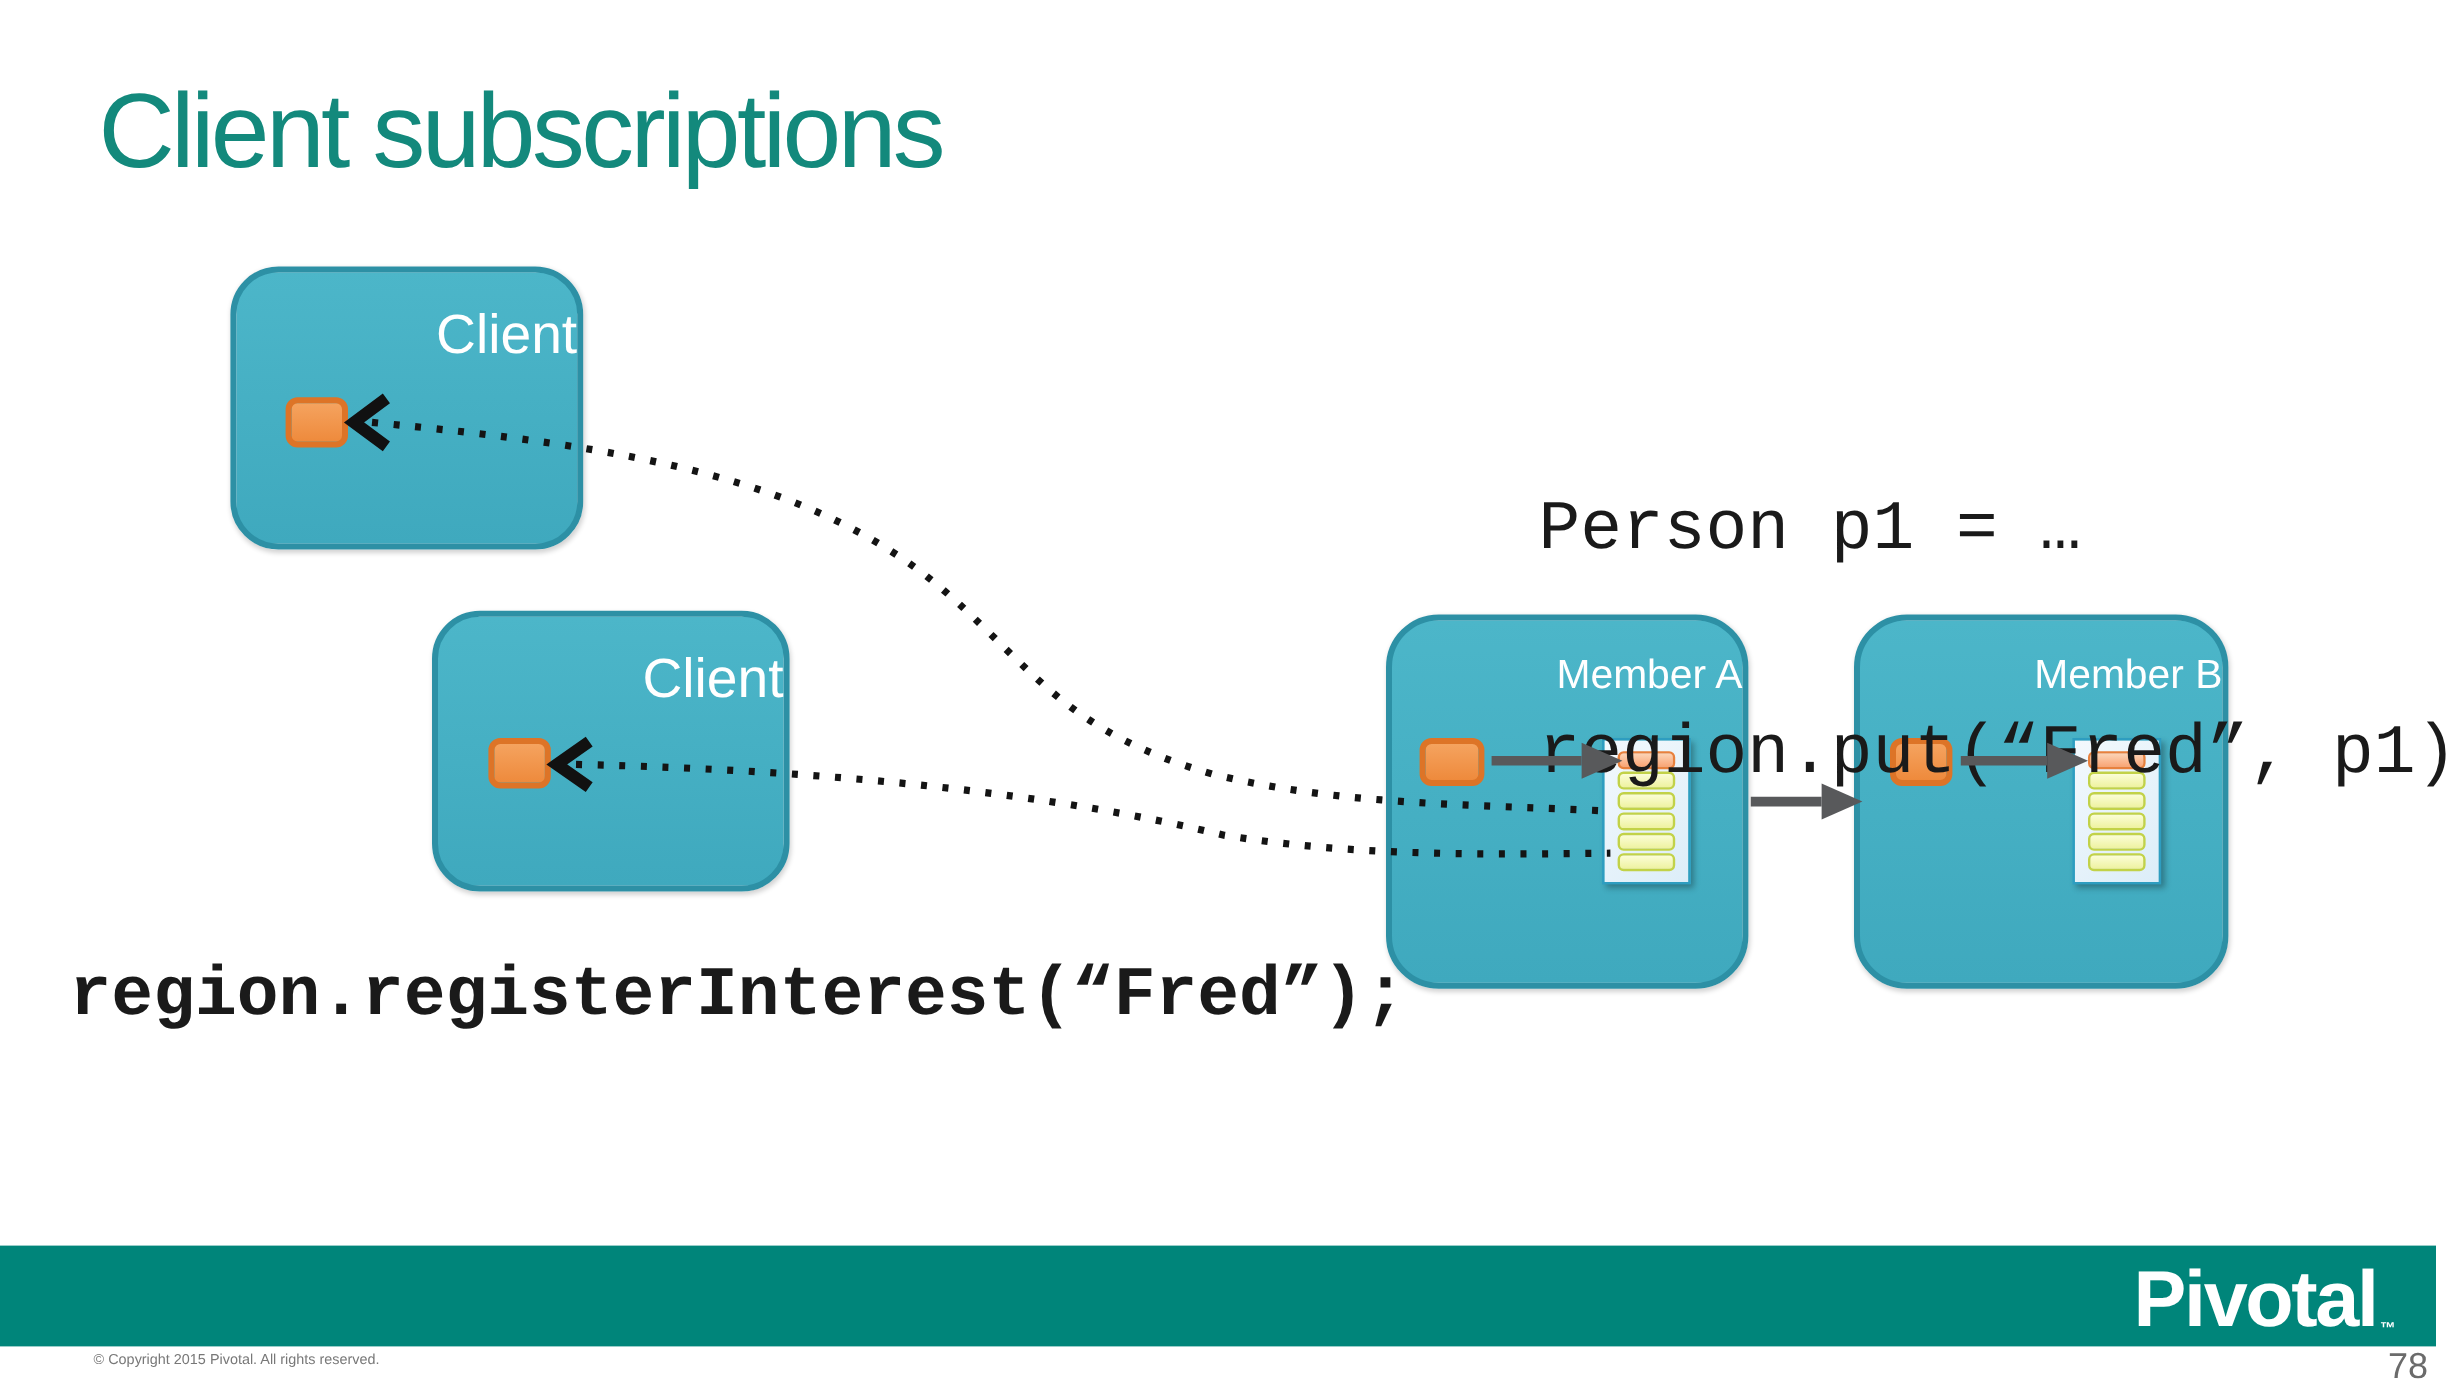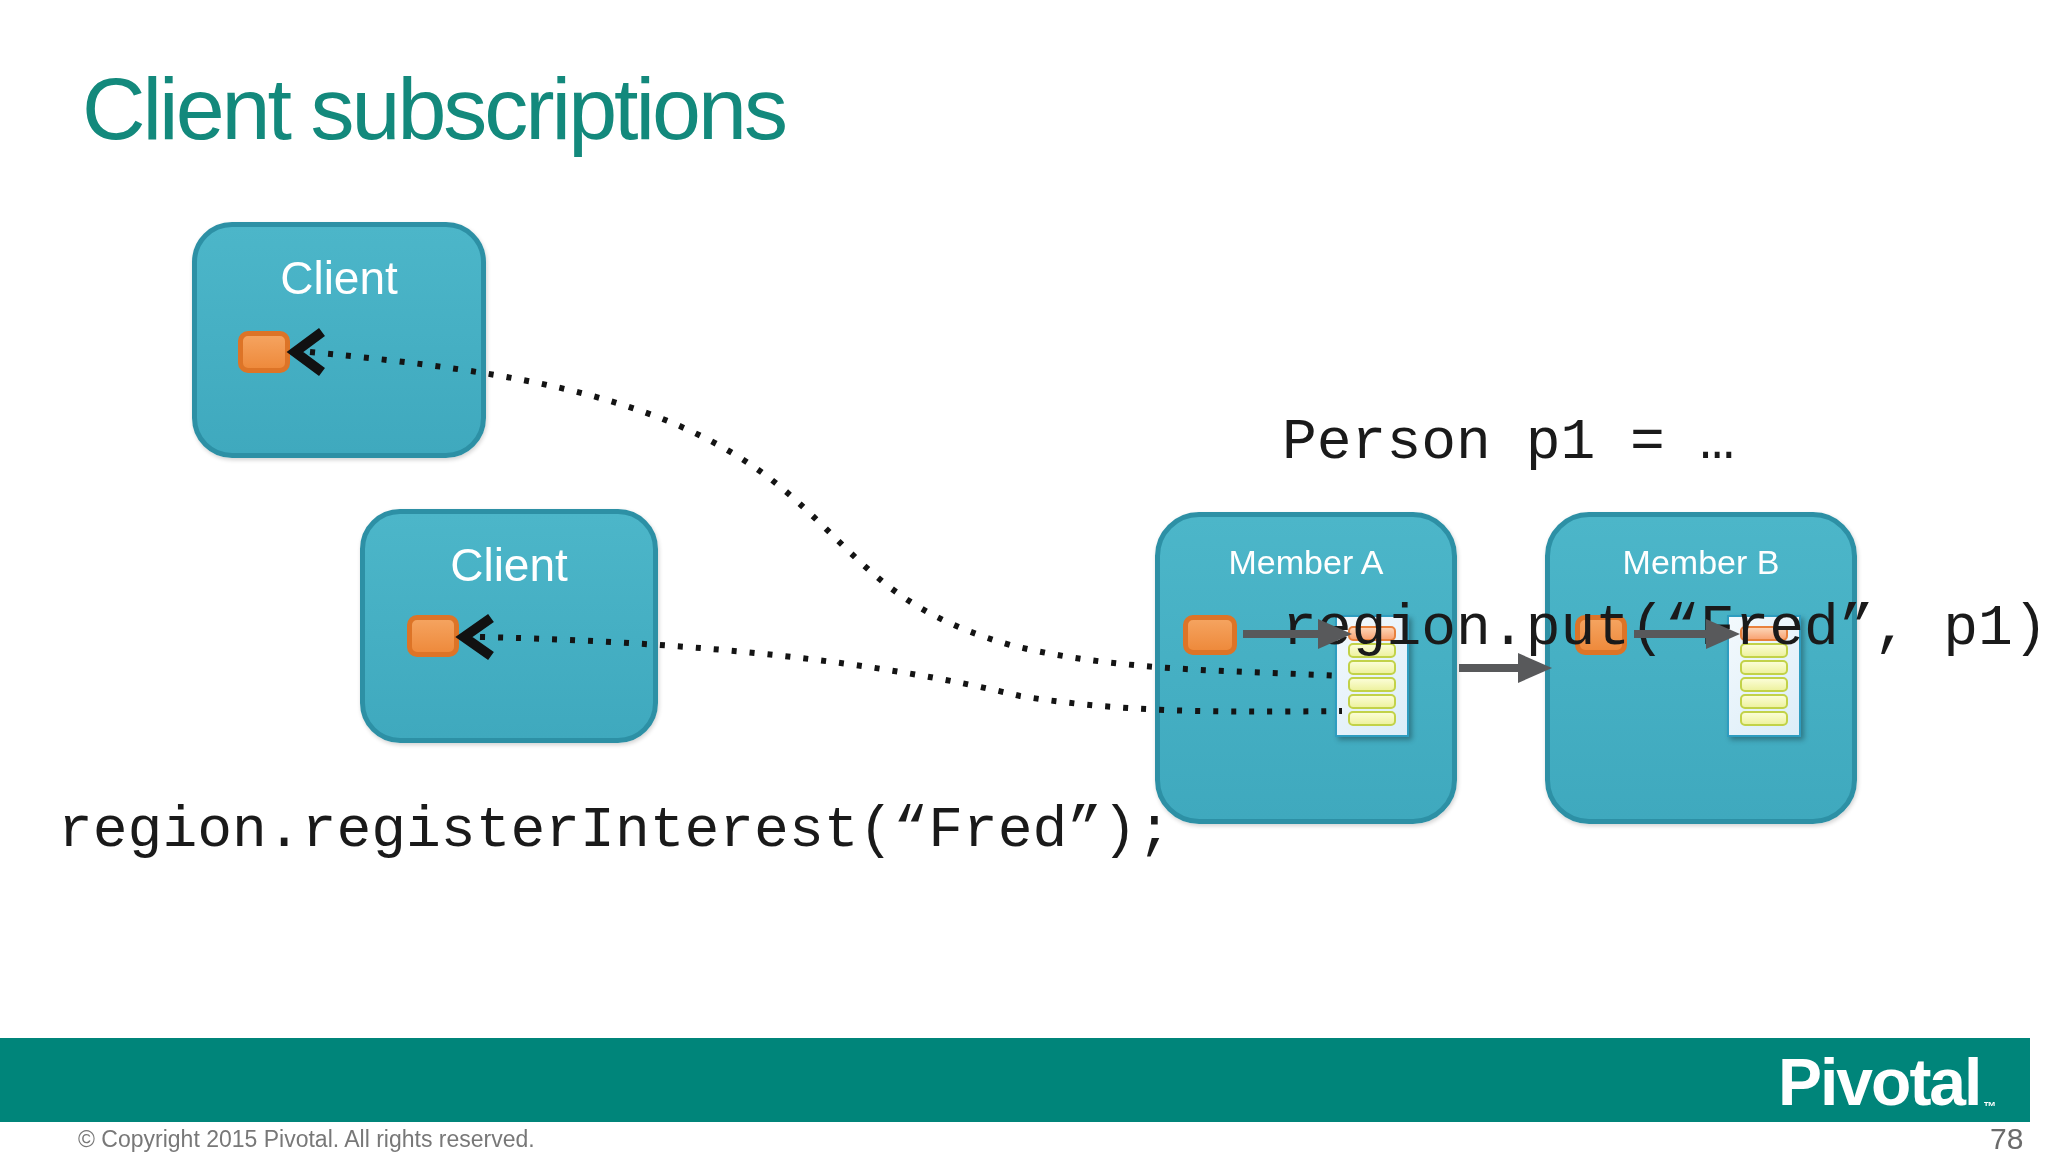--- a/index.html
+++ b/index.html
@@ -14,21 +14,21 @@
     white-space:nowrap;
   }
   
   .node{
     position:absolute;box-sizing:border-box;
     background:linear-gradient(180deg,#4cb6c9 0%,#3fa9be 100%);
     border:5px solid #2d90a5;border-radius:40px;
     box-shadow:1px 2px 4px rgba(0,0,0,0.18);
   }
   .node-label{
-    position:absolute;left:0;right:0;text-align:center;
+    position:absolute;left:0;right:0;text-align:right;
     color:#ffffff;font-weight:400;white-space:nowrap;
   }
   .client-label{top:24px;font-size:46px;}
   .member-label{top:26px;font-size:34px;}
   #client1{left:192px;top:222px;width:294px;height:236px;}
   #client2{left:360px;top:509px;width:298px;height:234px;}
   #memberA{left:1155px;top:512px;width:302px;height:312px;border-radius:44px;}
   #memberB{left:1545px;top:512px;width:312px;height:312px;border-radius:44px;}
   
   .entry{
@@ -60,34 +60,34 @@
     background:linear-gradient(180deg,#fcd4b6 0%,#f9a474 100%);
     border-color:#e8813d;
   }
   
   .code{
     position:absolute;color:#1a1a1a;
     font-family:"Liberation Mono","DejaVu Sans Mono",monospace;
     font-size:58px;line-height:62px;white-space:pre;font-weight:400;
   }
   #code-put{left:1282px;top:288px;}
-  #code-register{left:58px;top:800px;}
+  #code-register{left:58px;top:800px;font-weight:bold;}
   
   #connectors{position:absolute;left:0;top:0;width:2048px;height:1152px;pointer-events:none;}
   
   .footer-band{
     position:absolute;left:0;top:1038px;width:2030px;height:84px;background:#00857a;
   }
   .pivotal-logo{
     position:absolute;left:1778px;top:1044px;color:#ffffff;
     font-size:66px;font-weight:bold;letter-spacing:-2px;white-space:nowrap;
   }
   .pivotal-tm{font-size:13px;font-weight:bold;letter-spacing:0;vertical-align:baseline;position:relative;top:6px;left:3px;}
   .copyright{
-    position:absolute;left:78px;top:1126px;font-size:23px;color:#787878;white-space:nowrap;
+    position:absolute;left:78px;top:1126px;font-size:12px;color:#787878;white-space:nowrap;
   }
   .page-number{
     position:absolute;left:1990px;top:1122px;width:48px;text-align:left;
     font-size:30px;color:#6b6b6b;
   }
 </style>
 </head>
 <body>
 
 <div id="slide">

